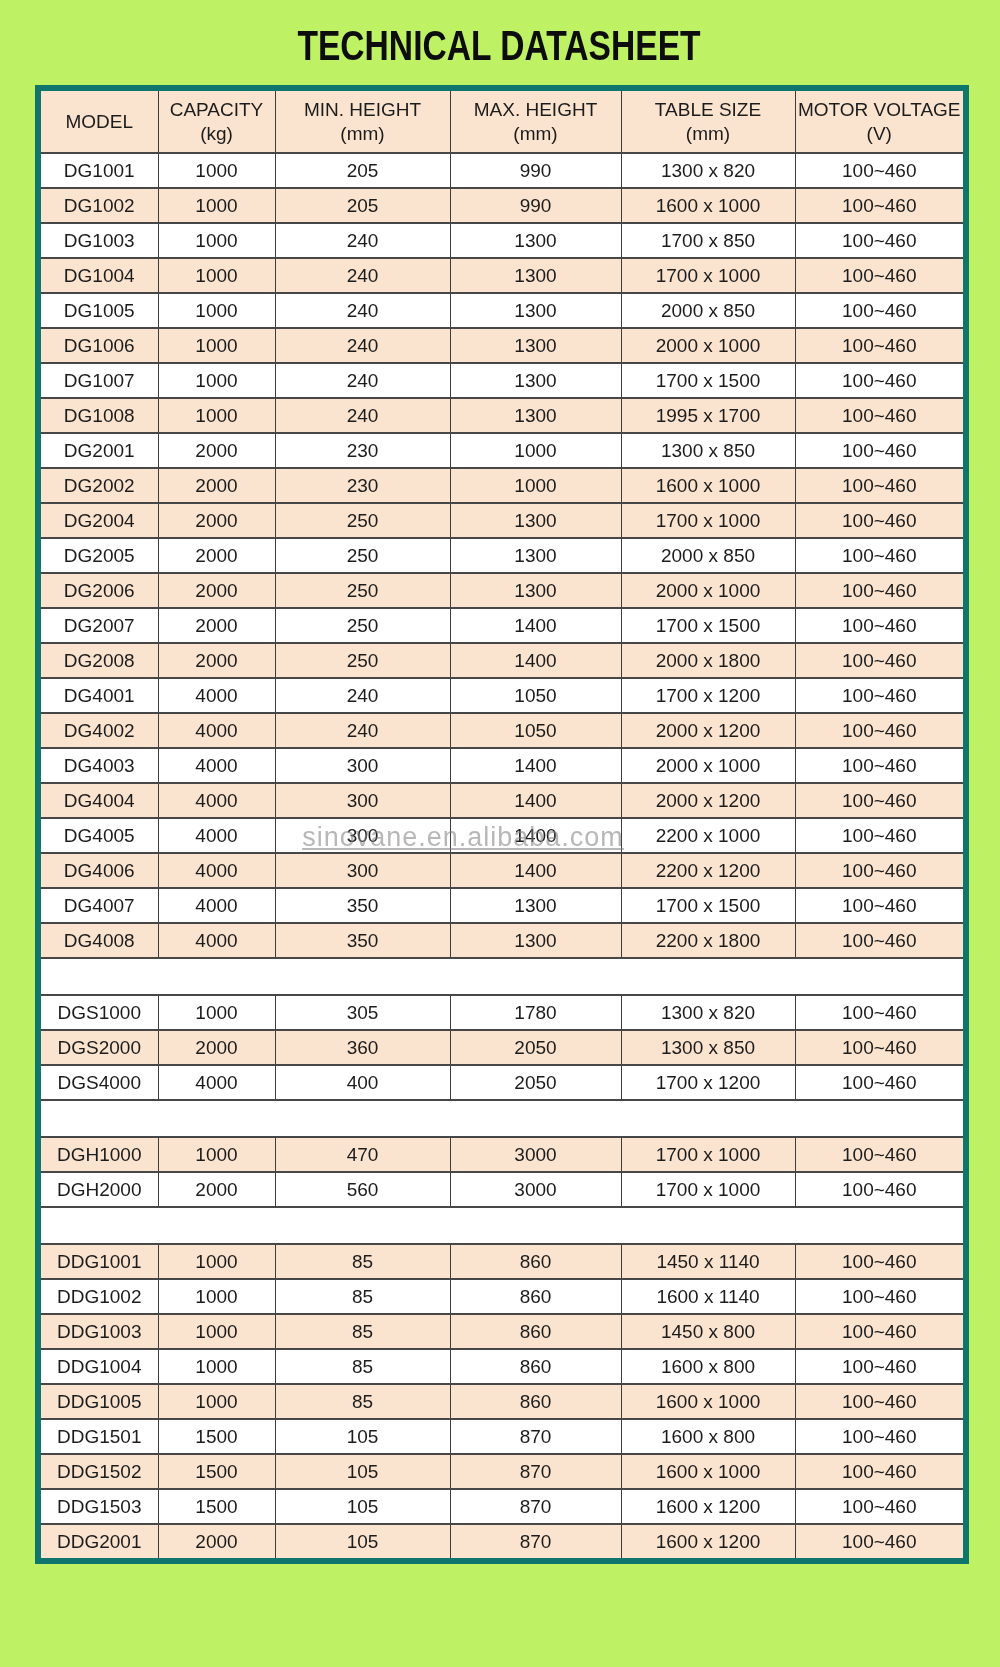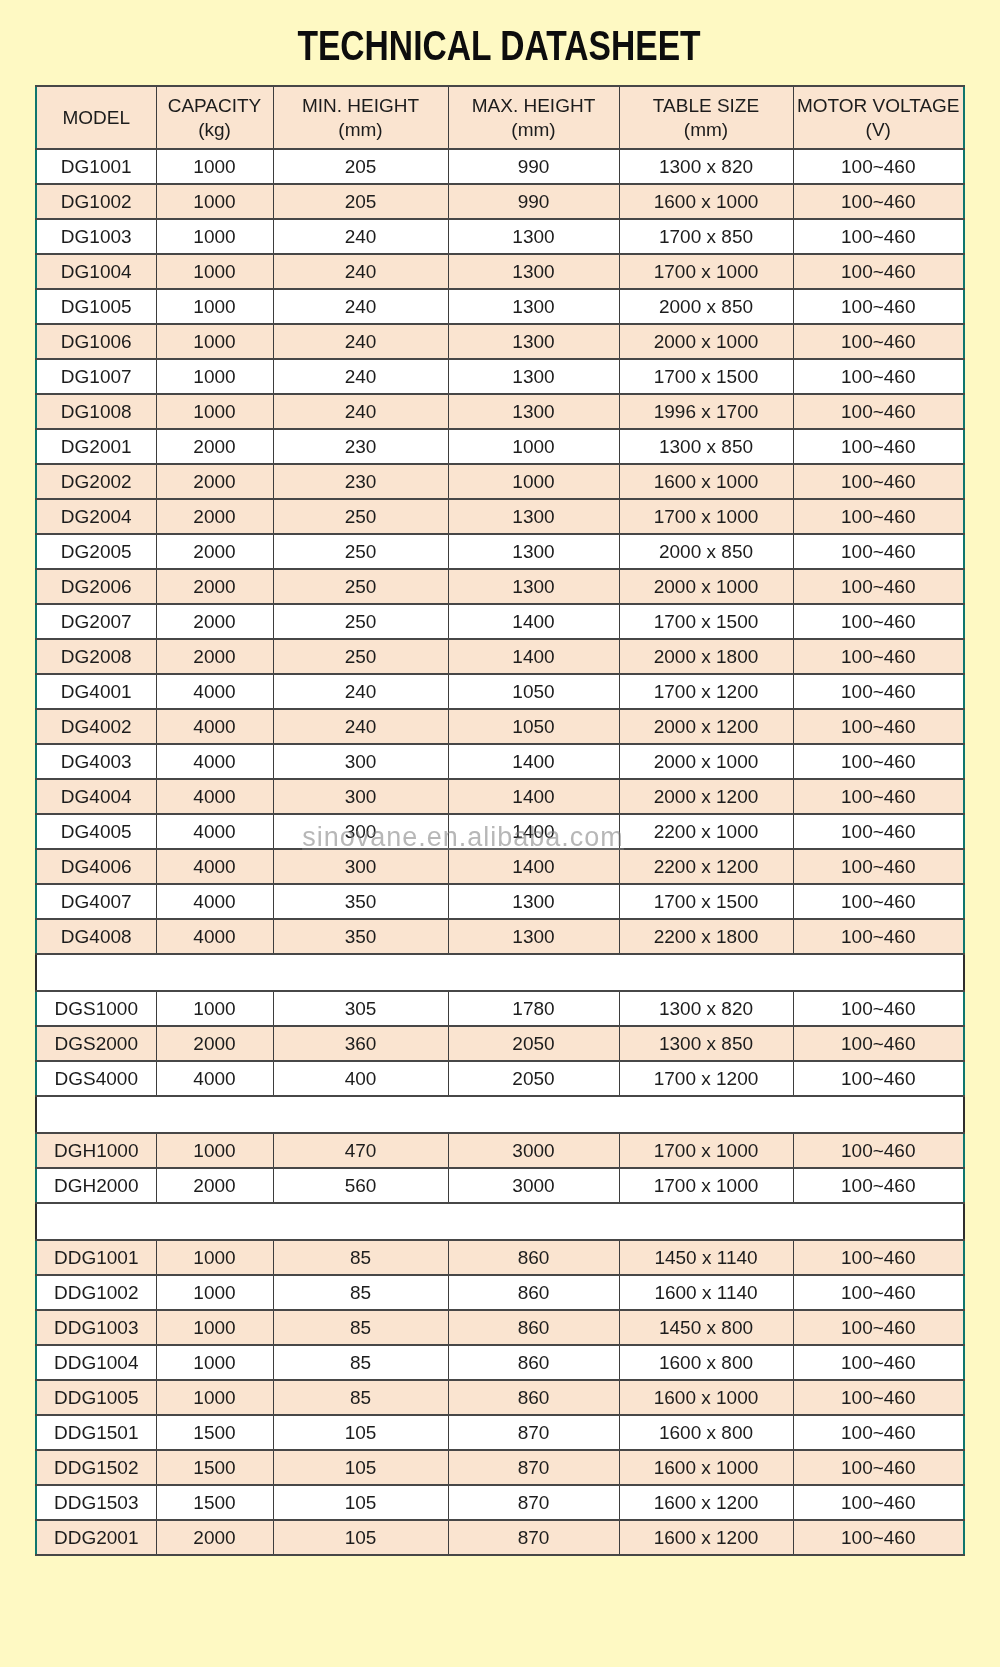--- a/index.html
+++ b/index.html
@@ -1,19 +1,19 @@
 <!DOCTYPE html>
 <html><head>
 <meta charset="utf-8">
 <style>
   html,body{margin:0;padding:0;background:#ffffff;}
   .page{
     position:relative;
     width:1000px;height:1667px;
-    background:#fef9c3;
+    background:#bef264;
     font-family:"Liberation Sans","DejaVu Sans",sans-serif;
     color:#1c1c1c;
     overflow:hidden;
   }
   .title-wrap{
     position:absolute;left:35px;top:22px;width:928px;
     text-align:center;
   }
   .title{
     display:inline-block;
@@ -37,21 +37,21 @@
     border:1px solid #3d3d3d;
     border-top:2px solid #474747;
     border-bottom:2px solid #474747;
     text-align:center;
     vertical-align:middle;
     font-size:19px;
     padding:0;
     overflow:hidden;
     white-space:nowrap;
   }
-  table.datasheet{border:2px solid #0f766e;}
+  table.datasheet{border:6px solid #0f766e;}
   thead th{
     height:61px;
     background:#fae4d0;
     font-weight:normal;
     font-size:20px;
     line-height:1.25;
   }
   tbody td{height:33px;}
   tr.peach td{background:#fae4d0;}
   tr.white td{background:#ffffff;}
@@ -177,21 +177,21 @@
             <td>240</td>
             <td>1300</td>
             <td>1700 x 1500</td>
             <td>100~460</td>
           </tr>
           <tr class="peach">
             <td>DG1008</td>
             <td>1000</td>
             <td>240</td>
             <td>1300</td>
-            <td>1996 x 1700</td>
+            <td>1995 x 1700</td>
             <td>100~460</td>
           </tr>
           <tr class="white">
             <td>DG2001</td>
             <td>2000</td>
             <td>230</td>
             <td>1000</td>
             <td>1300 x 850</td>
             <td>100~460</td>
           </tr>

